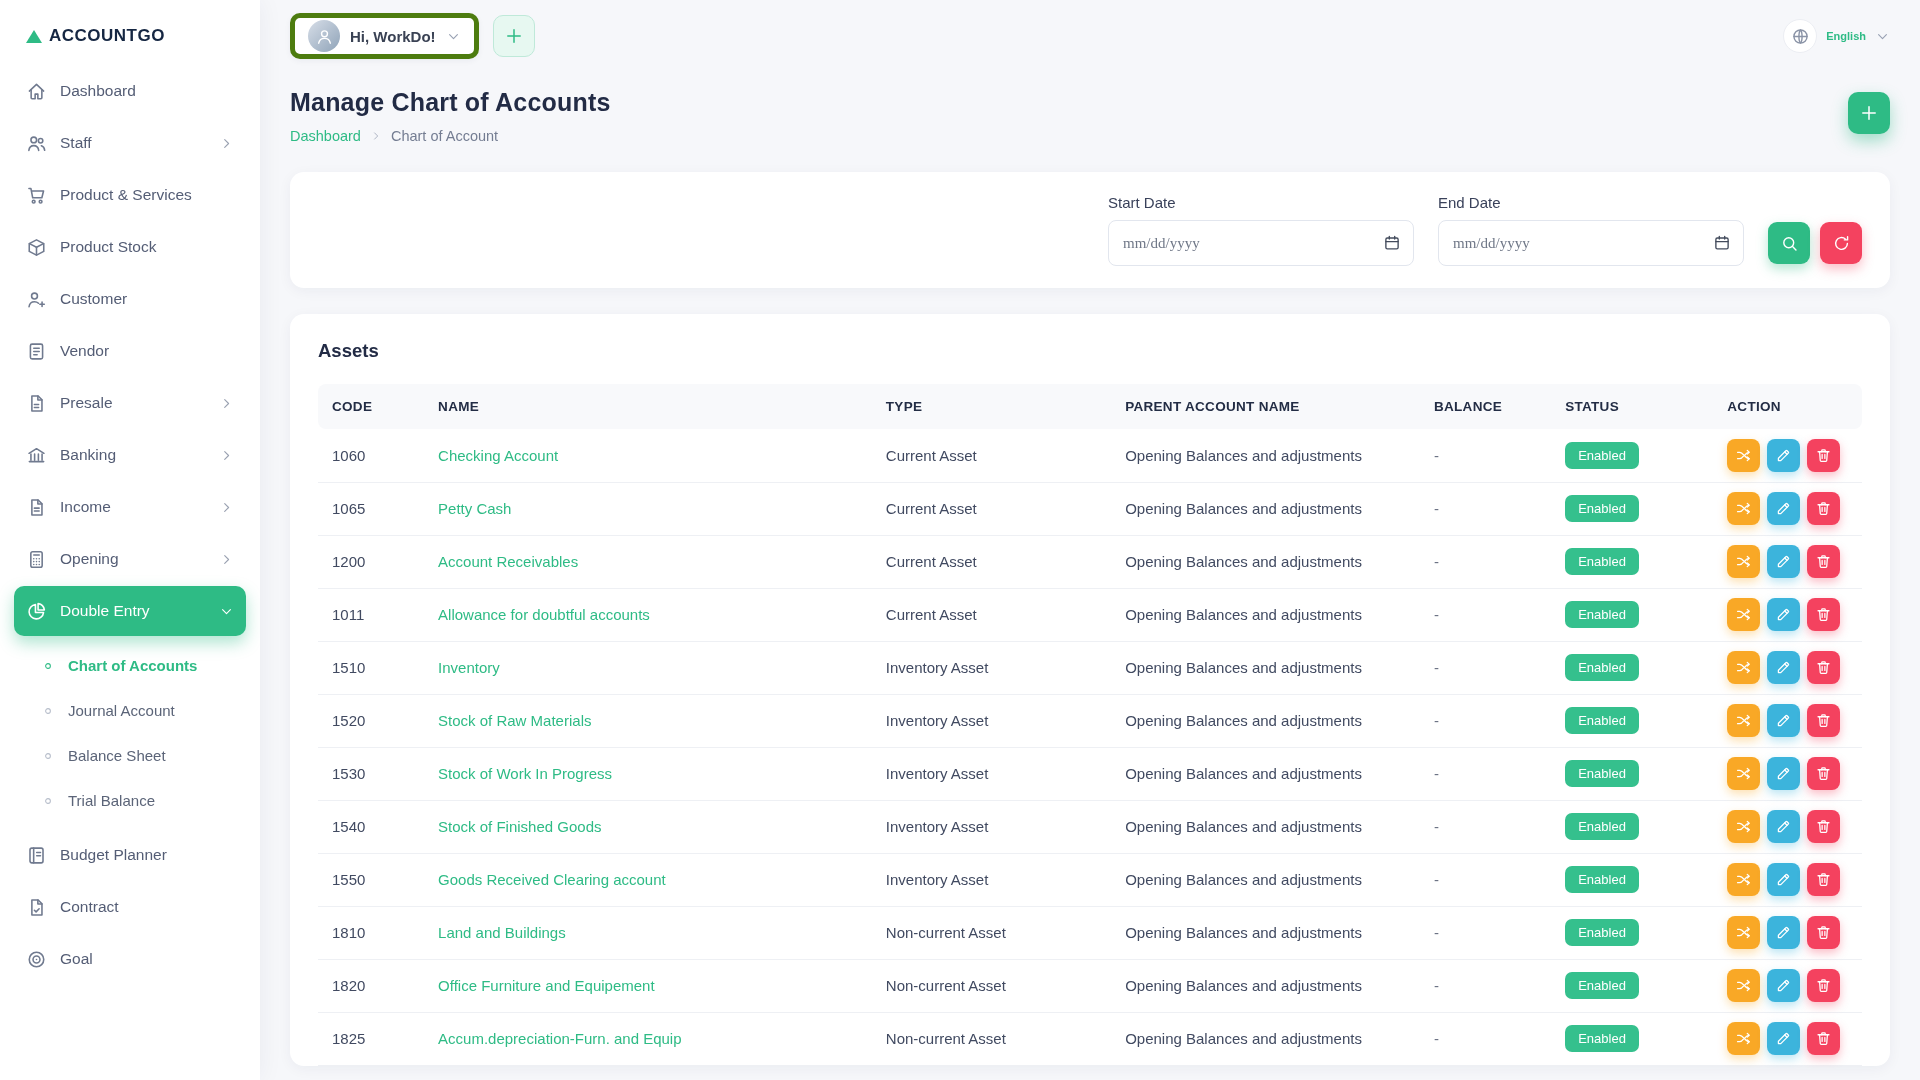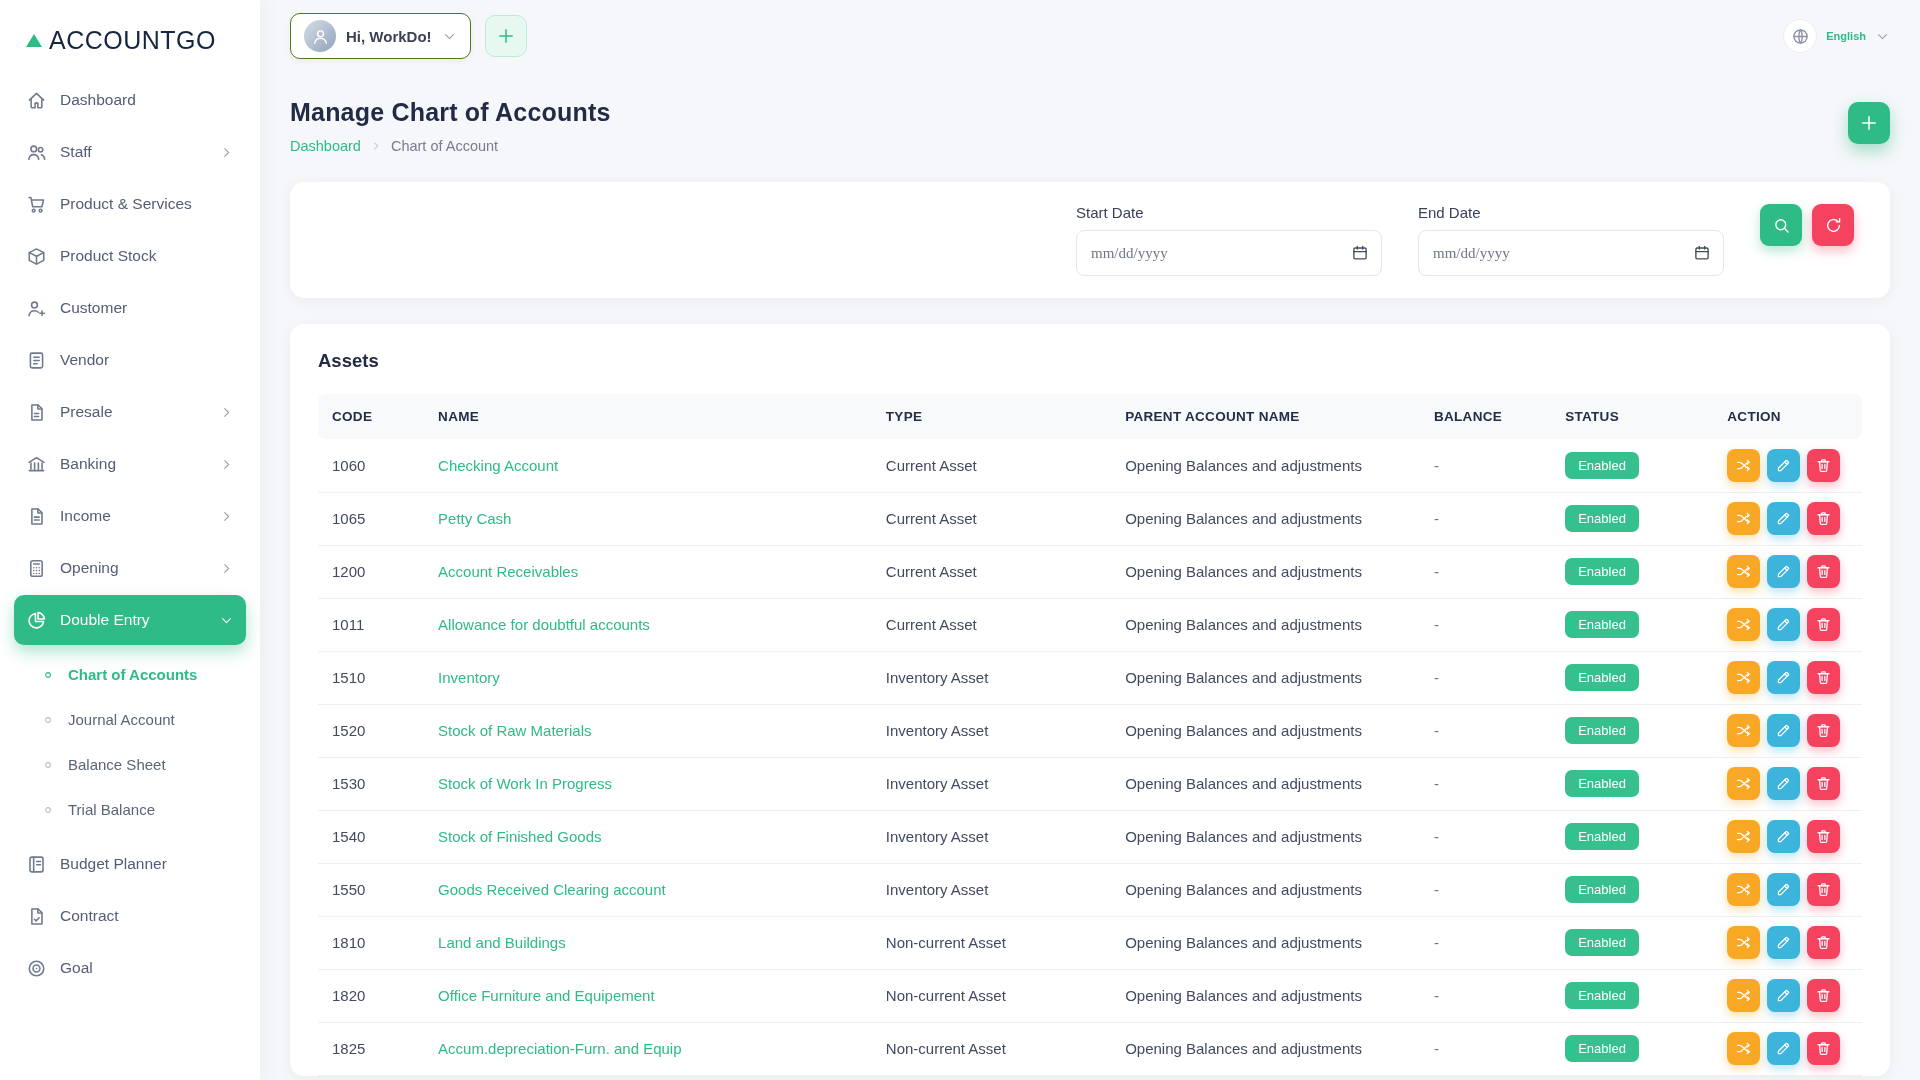--- a/index.html
+++ b/index.html
@@ -4,62 +4,62 @@
 <style>
   *{box-sizing:border-box;margin:0;padding:0}
   html,body{width:1920px;height:1080px;overflow:hidden}
   body{font-family:"Liberation Sans",sans-serif;background:var(--page-bg,#f6f7fa);color:#3a4254}
   .app{display:flex;width:100%;height:100%}
 
   
   .sidebar{width:260px;background:#fff;box-shadow:0 0 24px rgba(25,39,70,.06);flex-shrink:0;padding:16px 0 0;overflow:hidden}
   .logo-wrap{padding:10px 26px 20px;display:flex;align-items:center;gap:7px;cursor:pointer}
   .logo-mark{width:0;height:0;border-left:8px solid transparent;border-right:8px solid transparent;border-bottom:13px solid var(--primary,#2ebb85)}
-  .logo-text{font-size:25px;font-weight:400;letter-spacing:.5px;color:var(--logo-text,#152642)}
+  .logo-text{font-size:17px;font-weight:700;letter-spacing:.5px;color:var(--logo-text,#152642)}
   .nav{padding:0 14px}
   .nav-item{display:flex;align-items:center;gap:13px;height:50px;padding:0 12px;border-radius:10px;color:#545d75;font-size:15.5px;font-weight:500;cursor:pointer;margin-bottom:2px}
   .nav-icon{width:21px;height:21px;color:#707a8f;display:inline-flex;flex-shrink:0}
   .nav-icon svg,.chev-i svg,.bullet svg,.icn svg{width:100%;height:100%;display:block}
   .chev-i{margin-left:auto;width:15px;height:15px;color:#9aa1b1;display:inline-flex}
   .nav-item.active{background:var(--primary,#2ebb85);color:#fff;box-shadow:0 7px 16px rgba(46,187,133,.38)}
   .nav-item.active .nav-icon,.nav-item.active .chev-i{color:#fff}
   .sub-nav{padding:5px 0 7px}
   .sub-item{display:flex;align-items:center;gap:13px;height:45px;padding:0 12px 0 27px;font-size:15px;color:#5b6478;cursor:pointer}
   .bullet{width:14px;height:14px;color:#b6bdca;display:inline-flex;flex-shrink:0}
   .sub-item.active{color:var(--primary,#2ebb85);font-weight:700}
   .sub-item.active .bullet{color:var(--primary,#2ebb85)}
 
   
   .main{flex:1;display:flex;flex-direction:column;min-width:0}
   .topbar{height:72px;display:flex;align-items:center;padding:0 30px;gap:14px;flex-shrink:0}
-  .user-chip{display:flex;align-items:center;gap:10px;background:#fff;border:1px solid #4d7c0f;border-radius:10px;padding:6px 13px;height:46px;cursor:pointer;box-shadow:0 2px 6px rgba(25,39,70,.05)}
+  .user-chip{display:flex;align-items:center;gap:10px;background:#fff;border:5px solid #4d7c0f;border-radius:10px;padding:6px 13px;height:46px;cursor:pointer;box-shadow:0 2px 6px rgba(25,39,70,.05)}
   .avatar{width:32px;height:32px;border-radius:50%;background:linear-gradient(135deg,#d7dee8,#8fa3b8);display:flex;align-items:center;justify-content:center;color:#fff;overflow:hidden;flex-shrink:0}
   .avatar .icn{width:19px;height:19px;display:inline-flex}
   .greeting{font-size:15px;color:#3a4254;font-weight:600;white-space:nowrap}
   .chev{width:15px;height:15px;color:#98a1b3;display:inline-flex}
   .btn-add-light{width:42px;height:42px;border-radius:10px;border:1px solid #bfe9d9;background:#e7f8f1;color:var(--primary,#2ebb85);display:flex;align-items:center;justify-content:center;cursor:pointer}
   .btn-add-light .icn{width:20px;height:20px;display:inline-flex}
   .top-right{margin-left:auto;display:flex;align-items:center;gap:9px;cursor:pointer}
   .globe-wrap{width:34px;height:34px;border-radius:50%;background:#fff;border:1px solid #eceef3;color:#8b94a7;display:flex;align-items:center;justify-content:center}
   .globe-wrap .icn{width:19px;height:19px;display:inline-flex}
   .lang-label{color:var(--primary,#2ebb85);font-size:11px;font-weight:700}
 
   
   .content{padding:8px 30px 0;flex:1;overflow:hidden}
-  .page-head{display:flex;align-items:flex-start;justify-content:space-between;margin-top:18px}
+  .page-head{display:flex;align-items:flex-start;justify-content:space-between;margin-top:8px}
   h1{font-size:25px;font-weight:700;color:#222b45;letter-spacing:.2px}
   .breadcrumb{margin-top:11px;font-size:14.5px;display:flex;align-items:center;gap:9px;color:#747d92}
   .breadcrumb a{color:var(--primary,#2ebb85);text-decoration:none;cursor:pointer}
   .sep{width:12px;height:12px;color:#a6adbd;display:inline-flex}
   .btn-add-green{width:42px;height:42px;border-radius:10px;border:none;background:var(--primary,#2ebb85);color:#fff;display:flex;align-items:center;justify-content:center;cursor:pointer;box-shadow:0 7px 16px rgba(46,187,133,.42);margin-top:4px}
   .btn-add-green .icn{width:20px;height:20px;display:inline-flex}
 
   
   .card{background:#fff;border-radius:14px;box-shadow:0 3px 14px rgba(25,39,70,.05)}
-  .filter-card{margin-top:28px;padding:22px 36px;display:flex;align-items:flex-start;justify-content:flex-end;gap:36px;min-height:116px}
+  .filter-card{margin-top:28px;padding:22px 28px;display:flex;align-items:flex-end;justify-content:flex-end;gap:24px;min-height:116px}
   .filter-group label{display:block;font-size:15px;color:#39415a;margin-bottom:9px;font-weight:500}
   .date-input{position:relative;width:306px}
   .date-input input{width:100%;height:46px;border:1px solid #e2e6ee;border-radius:8px;padding:0 44px 0 14px;font-size:15px;color:#3a4254;font-family:Liberation Serif, serif;outline:none;background:#fff}
   .date-input input::placeholder{color:#6f7787}
   .cal{position:absolute;right:13px;top:50%;transform:translateY(-50%);width:18px;height:18px;color:#434b5c;cursor:pointer;display:inline-flex}
   .filter-actions{display:flex;gap:10px;padding-bottom:2px}
   .btn-search,.btn-reset{width:42px;height:42px;border:none;border-radius:9px;color:#fff;display:flex;align-items:center;justify-content:center;cursor:pointer}
   .btn-search{background:var(--primary,#2ebb85);box-shadow:0 5px 12px rgba(46,187,133,.35)}
   .btn-reset{background:var(--delete,#f4425f);box-shadow:0 5px 12px rgba(244,66,95,.35)}
   .btn-search .icn,.btn-reset .icn{width:19px;height:19px;display:inline-flex}

